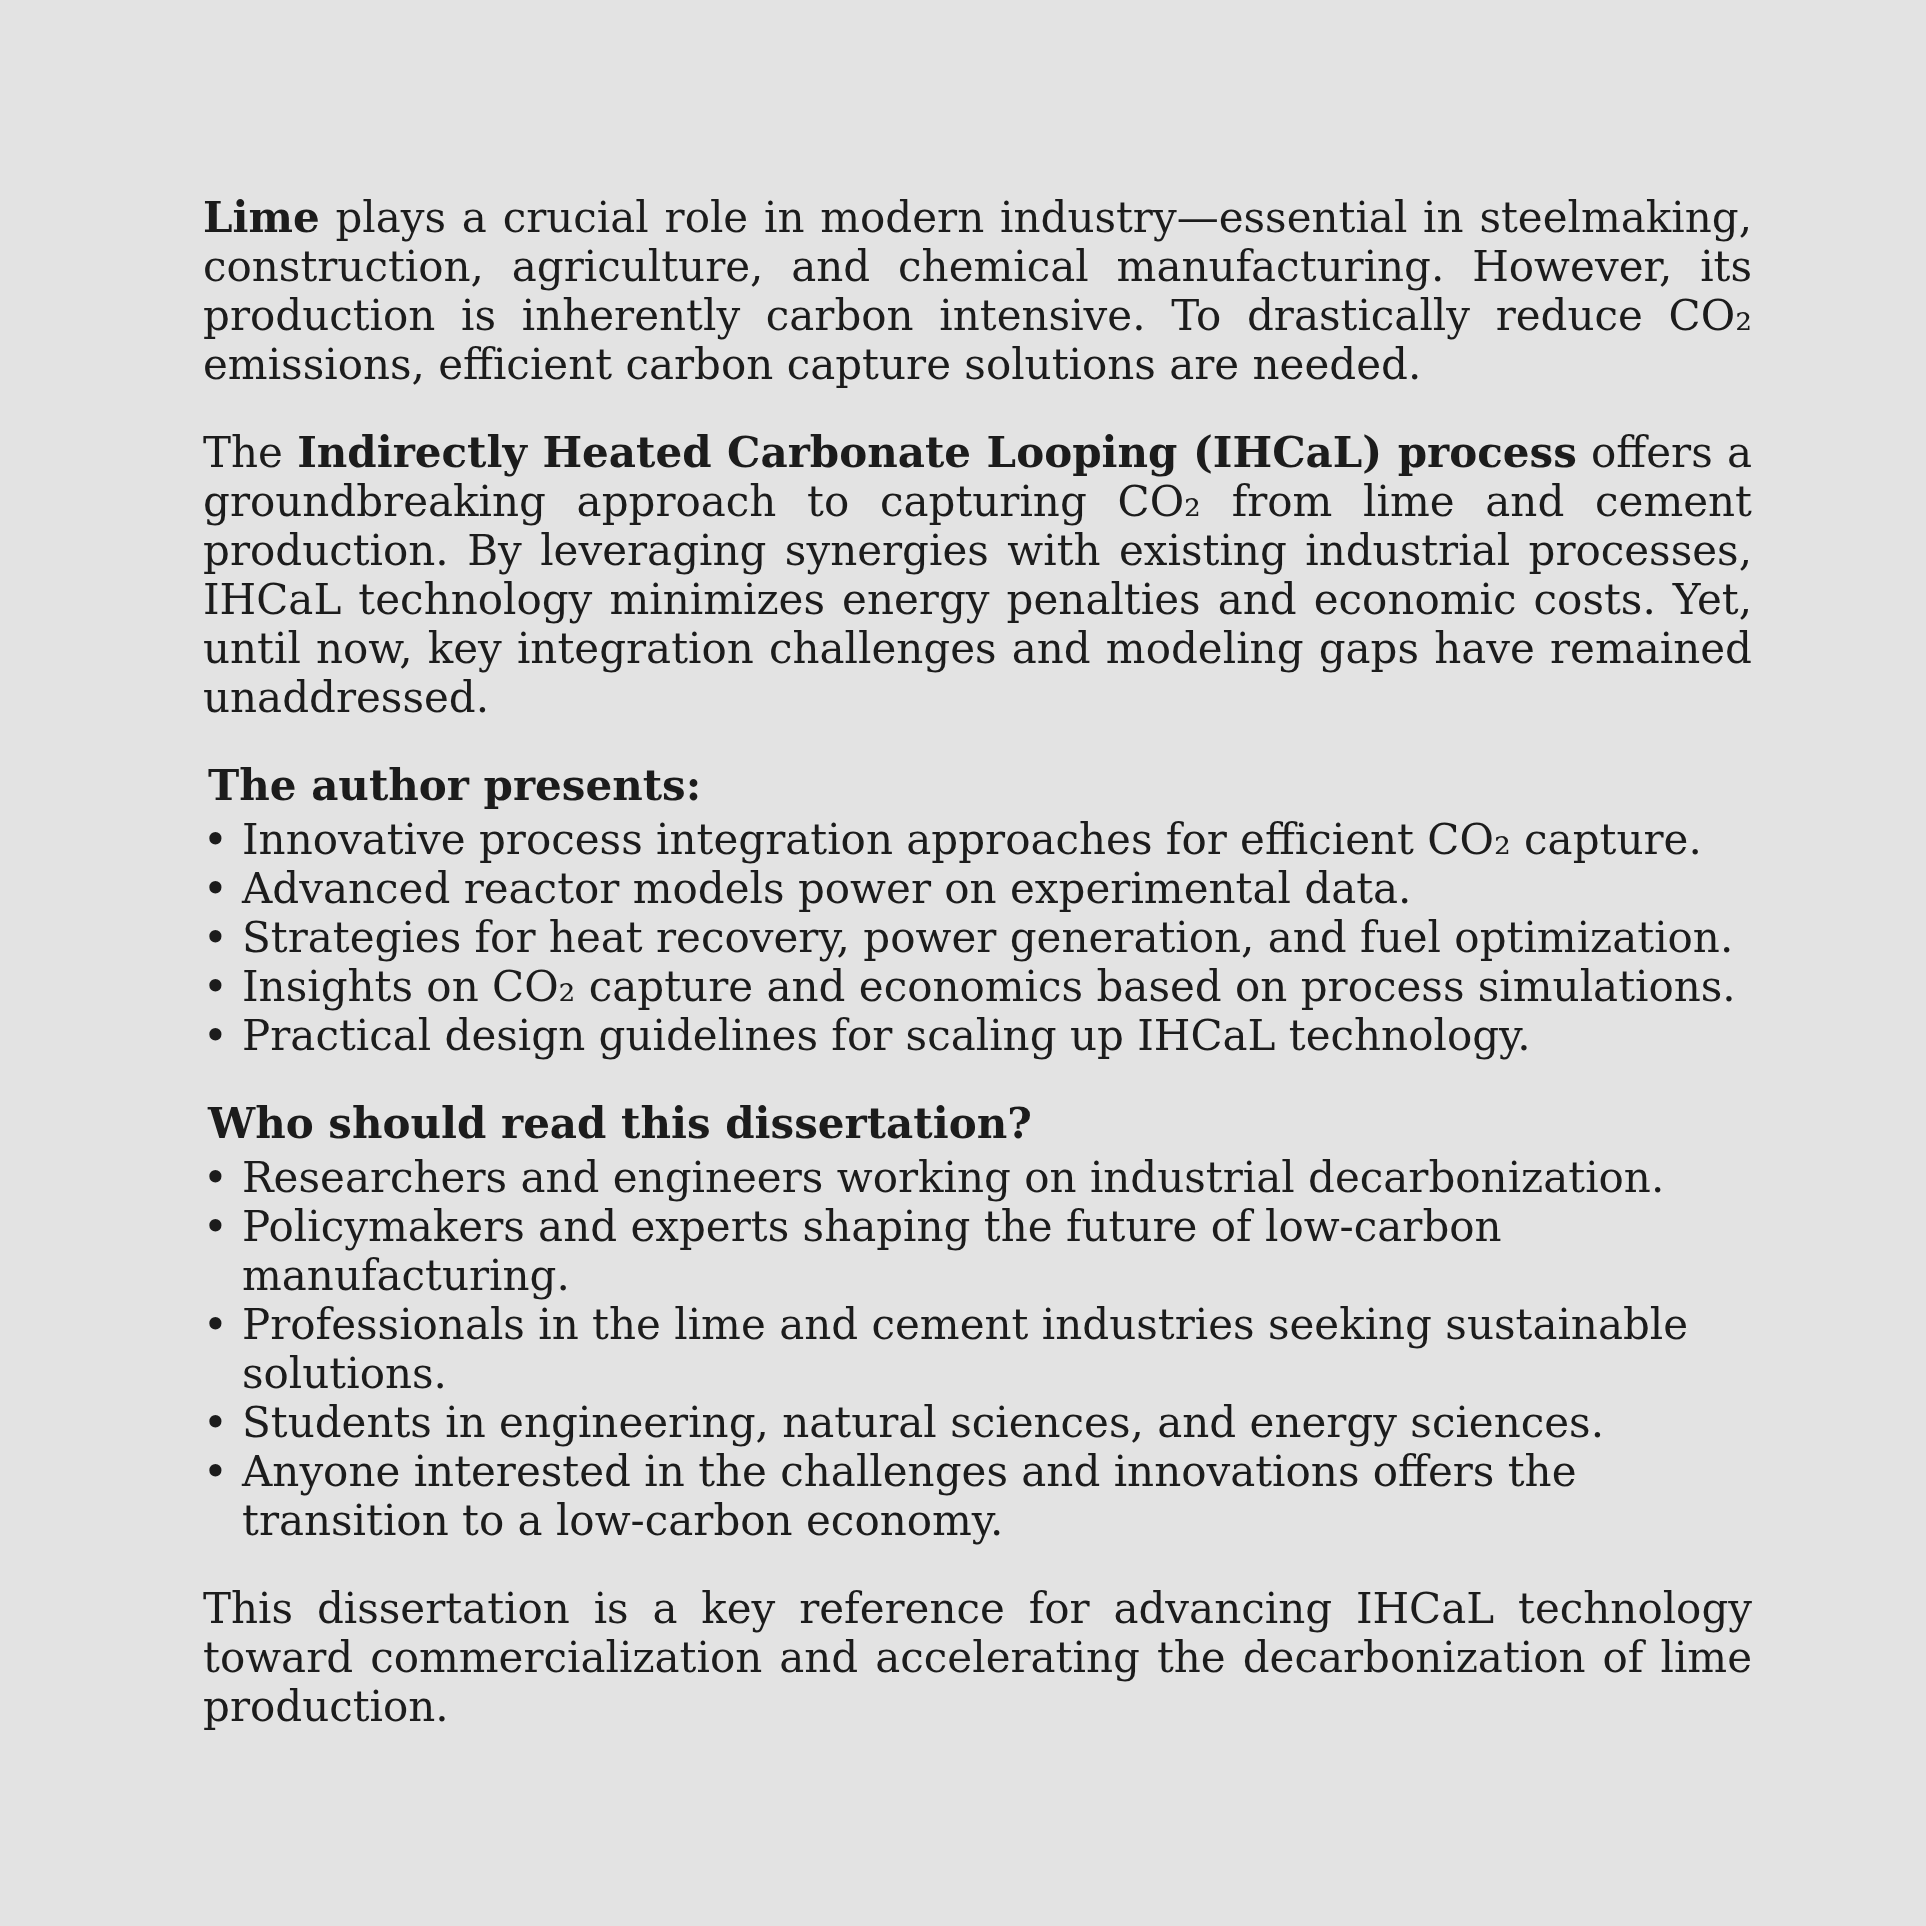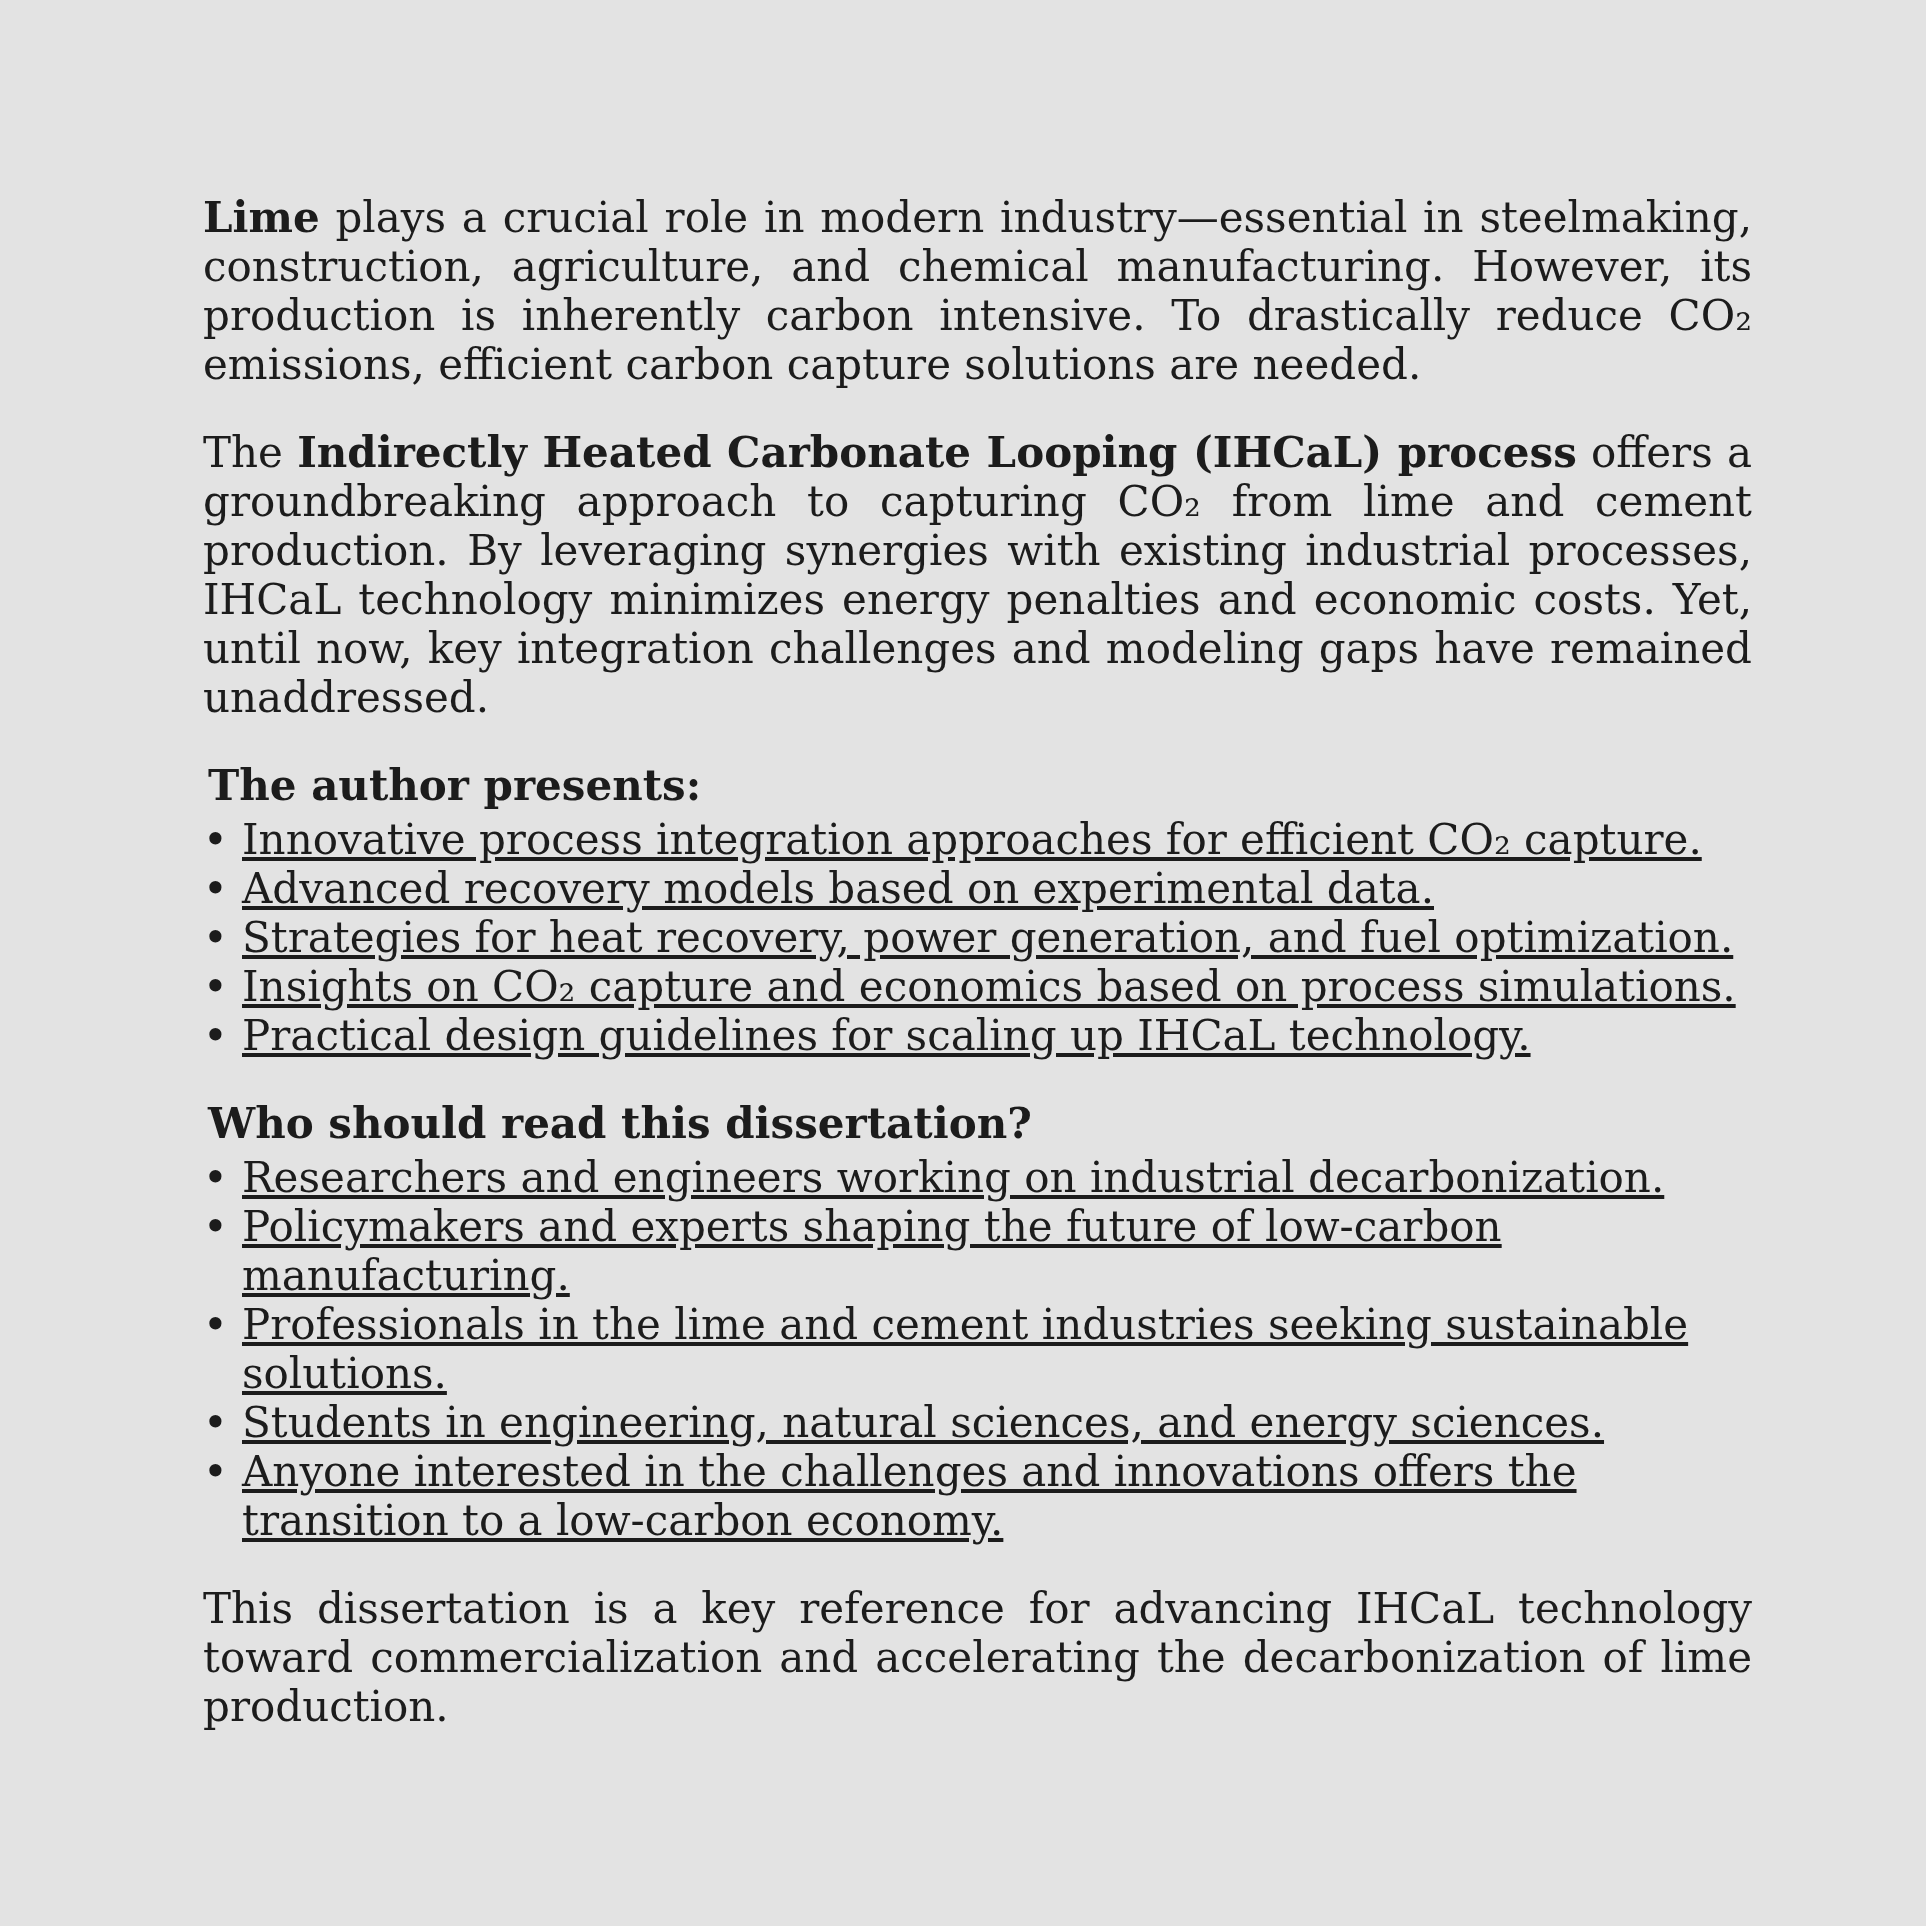--- a/index.html
+++ b/index.html
@@ -13,35 +13,35 @@
   }
   .content {
     position: absolute;
     left: 203px; top: 193px;
     width: 1549px;
     font-size: 42px;
     line-height: 49px;
   }
   p { margin: 0 0 39px 0; text-align: justify; }
   .heading { font-weight: bold; margin: 5px; }
-  ul { list-style: none; margin: 0 0 39px 0; padding: 0; text-decoration: underline; }
+  ul { list-style: none; margin: 0 0 39px 0; padding: 0; }
   li { position: relative; padding-left: 39px; }
   li::before { content: "\2022"; position: absolute; left: 0; }
 </style>
 </head>
 <body>
 
 <div class="content">
   <p><strong>Lime</strong><span> plays a crucial role in modern industry—essential in steelmaking, construction, agriculture, and chemical manufacturing. However, its production is inherently carbon intensive. To drastically reduce CO₂ emissions, efficient carbon capture solutions are needed.</span></p>
   <p><span>The </span><strong>Indirectly Heated Carbonate Looping (IHCaL) process</strong><span> offers a groundbreaking approach to capturing CO₂ from lime and cement production. By leveraging synergies with existing industrial processes, IHCaL technology minimizes energy penalties and economic costs. Yet, until now, key integration challenges and modeling gaps have remained unaddressed.</span></p>
 
   <div class="heading">The author presents:</div>
   <ul>
     <li>Innovative process integration approaches for efficient CO₂ capture.</li>
-    <li>Advanced recovery models based on experimental data.</li>
+    <li>Advanced reactor models power on experimental data.</li>
     <li>Strategies for heat recovery, power generation, and fuel optimization.</li>
     <li>Insights on CO₂ capture and economics based on process simulations.</li>
     <li>Practical design guidelines for scaling up IHCaL technology.</li>
   </ul>
 
   <div class="heading">Who should read this dissertation?</div>
   <ul>
     <li>Researchers and engineers working on industrial decarbonization.</li>
     <li>Policymakers and experts shaping the future of low-carbon manufacturing.</li>
     <li>Professionals in the lime and cement industries seeking sustainable solutions.</li>

